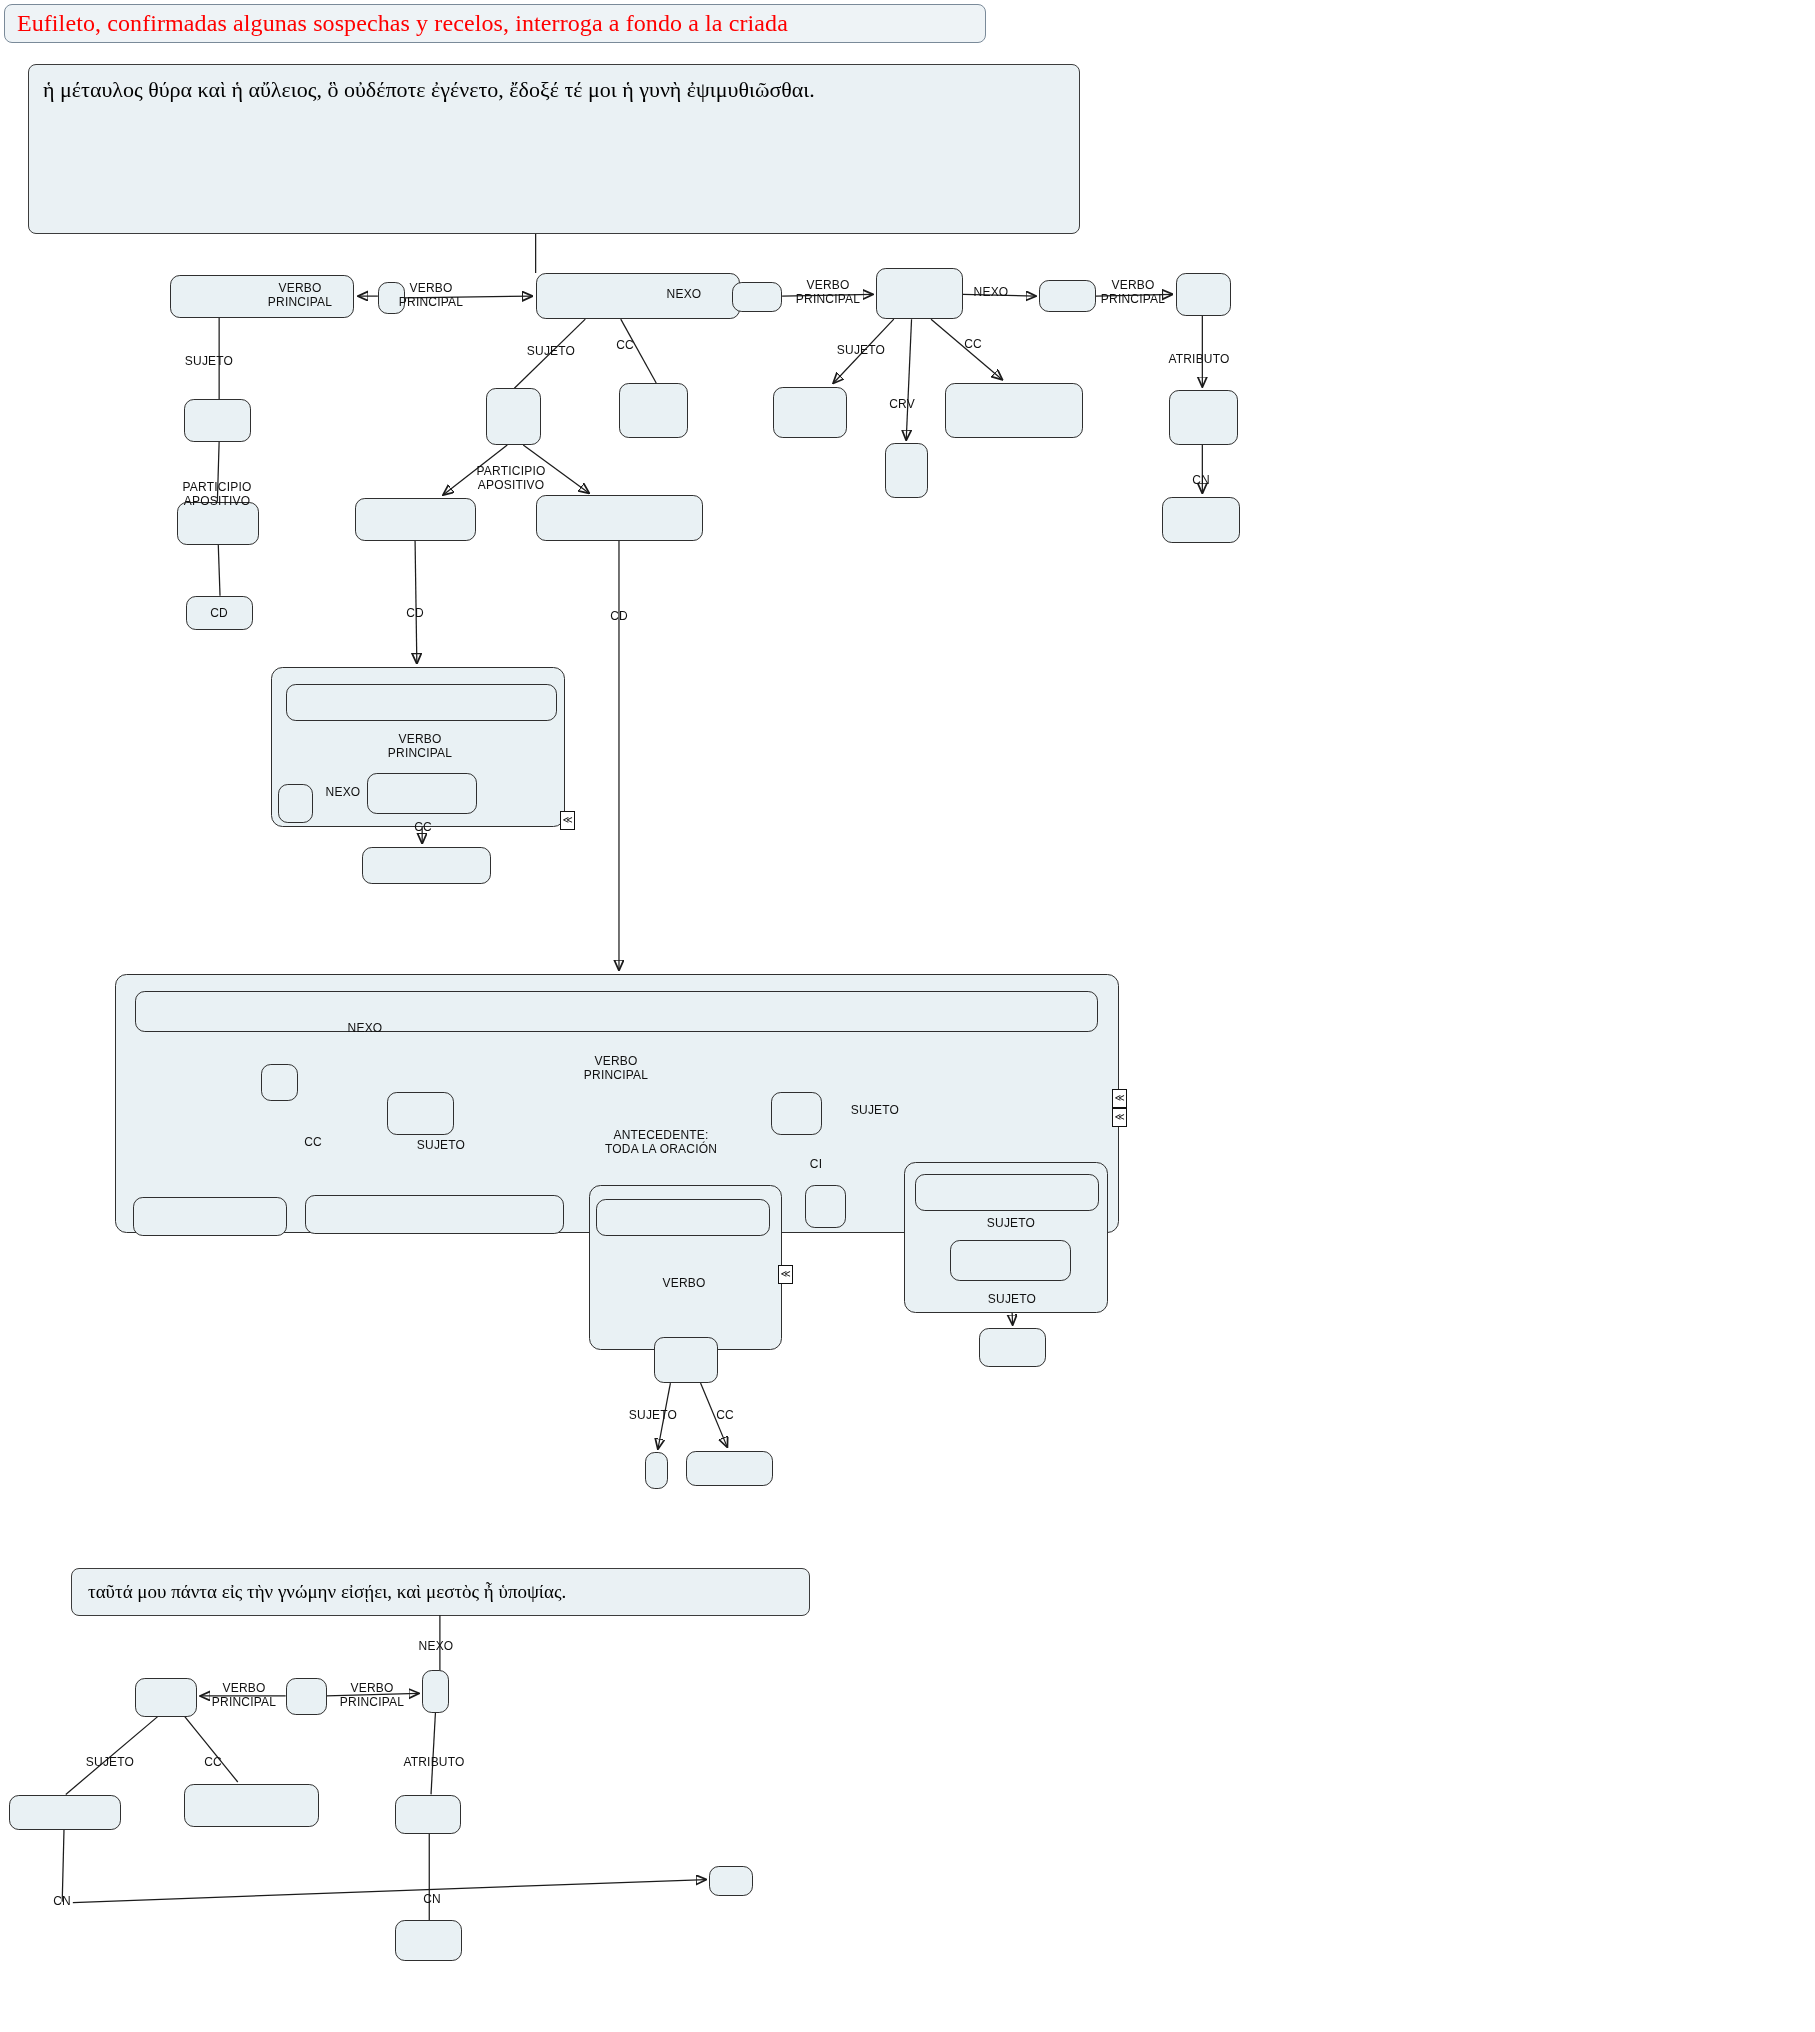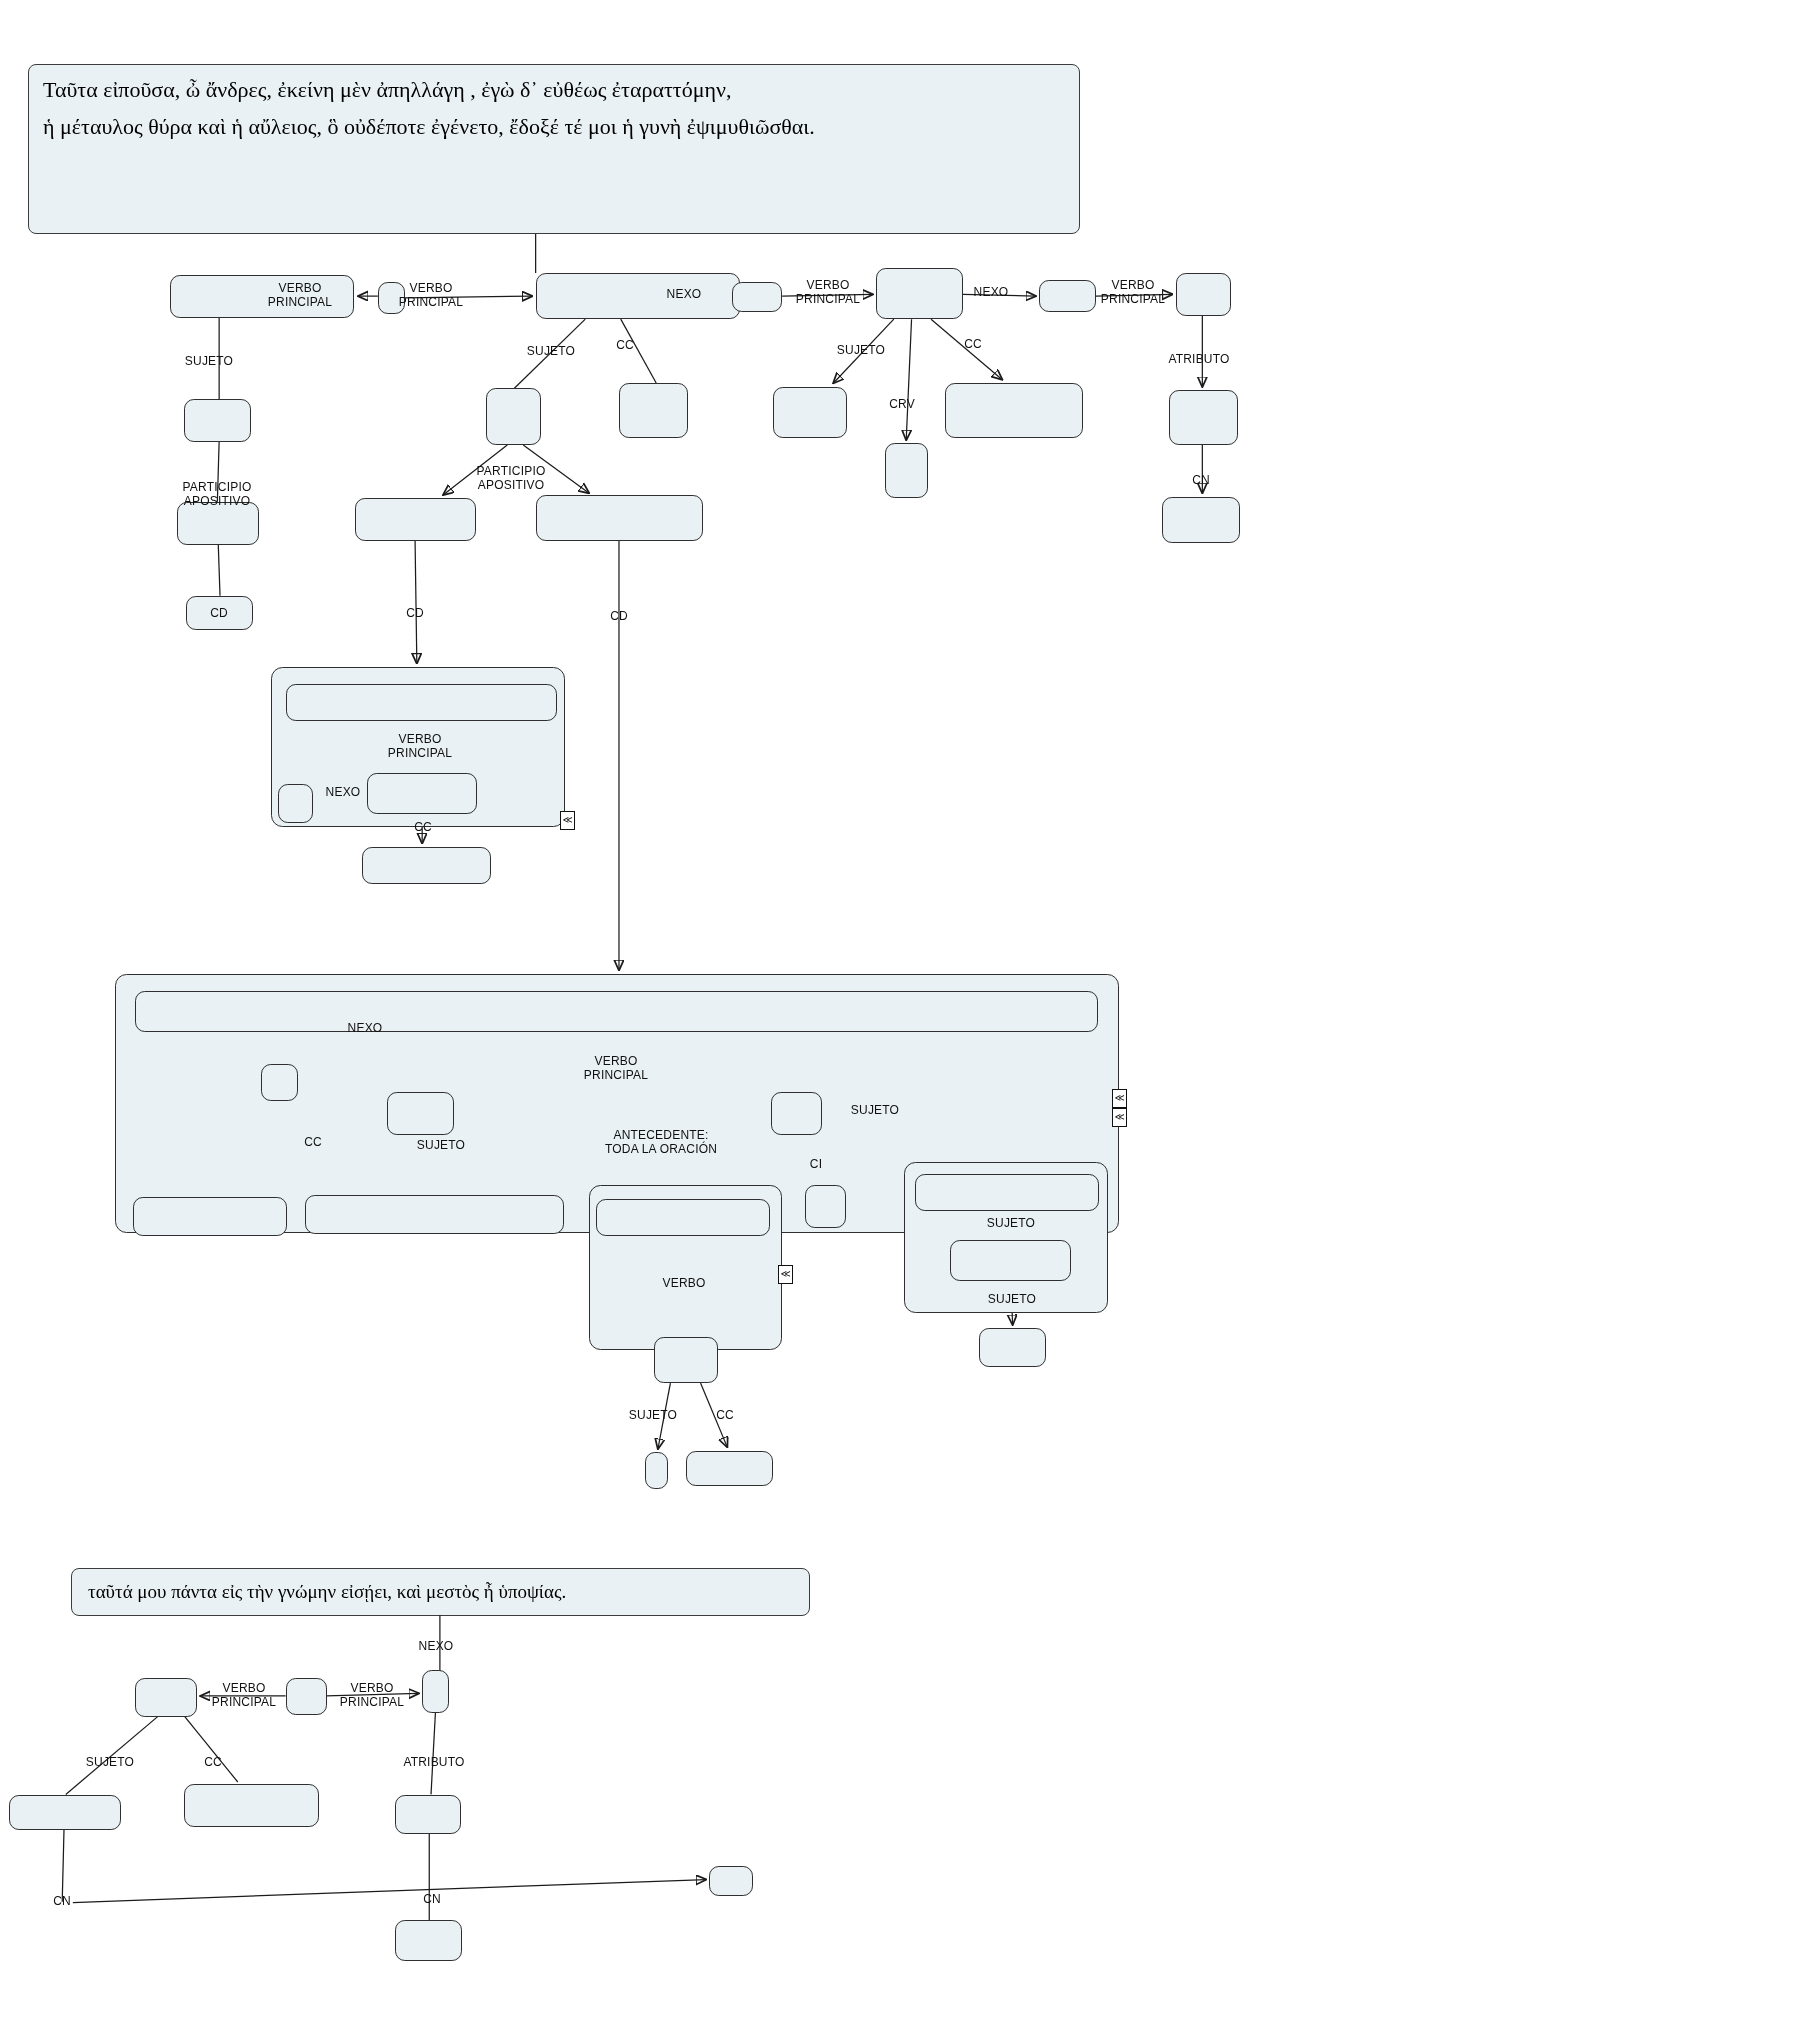--- a/index.html
+++ b/index.html
@@ -59,23 +59,25 @@
     position:absolute;width:13.3px;height:17px;border:0.9px solid #111;background:#fff;
     font-size:9.8px;line-height:15px;text-align:center;color:#111;
     font-family:"DejaVu Sans",sans-serif;
   }
 </style>
 </head>
 <body>
 
 <div id="canvas">
 
+  <div class="title-box">
+    <span>Eufileto, confirmadas algunas sospechas y recelos, interroga a fondo a la criada</span>
+  </div>
 
   <div class="greek-box" id="passage-main">
-    <p>Ταῦτα εἰποῦσα, ὦ ἄνδρες, ἐκείνη μὲν ἀπηλλάγη , ἐγὼ δ᾽ εὐθέως ἐταραττόμην,</p>
     <p>ἡ μέταυλος θύρα καὶ ἡ αὔλειος, ὃ  οὐδέποτε ἐγένετο, ἔδοξέ τέ μοι ἡ γυνὴ ἐψιμυθιῶσθαι.</p>
   </div>
 
   <div class="greek-box" id="passage-second">
     <p>ταῦτά μου πάντα εἰς τὴν γνώμην εἰσῄει, καὶ μεστὸς ἦ ὑποψίας.</p>
   </div>
 
   <svg id="edges" viewBox="0 0 2048 2292">
     <defs>
       <marker id="ah" markerWidth="9" markerHeight="9" refX="8" refY="4.2" orient="auto">

